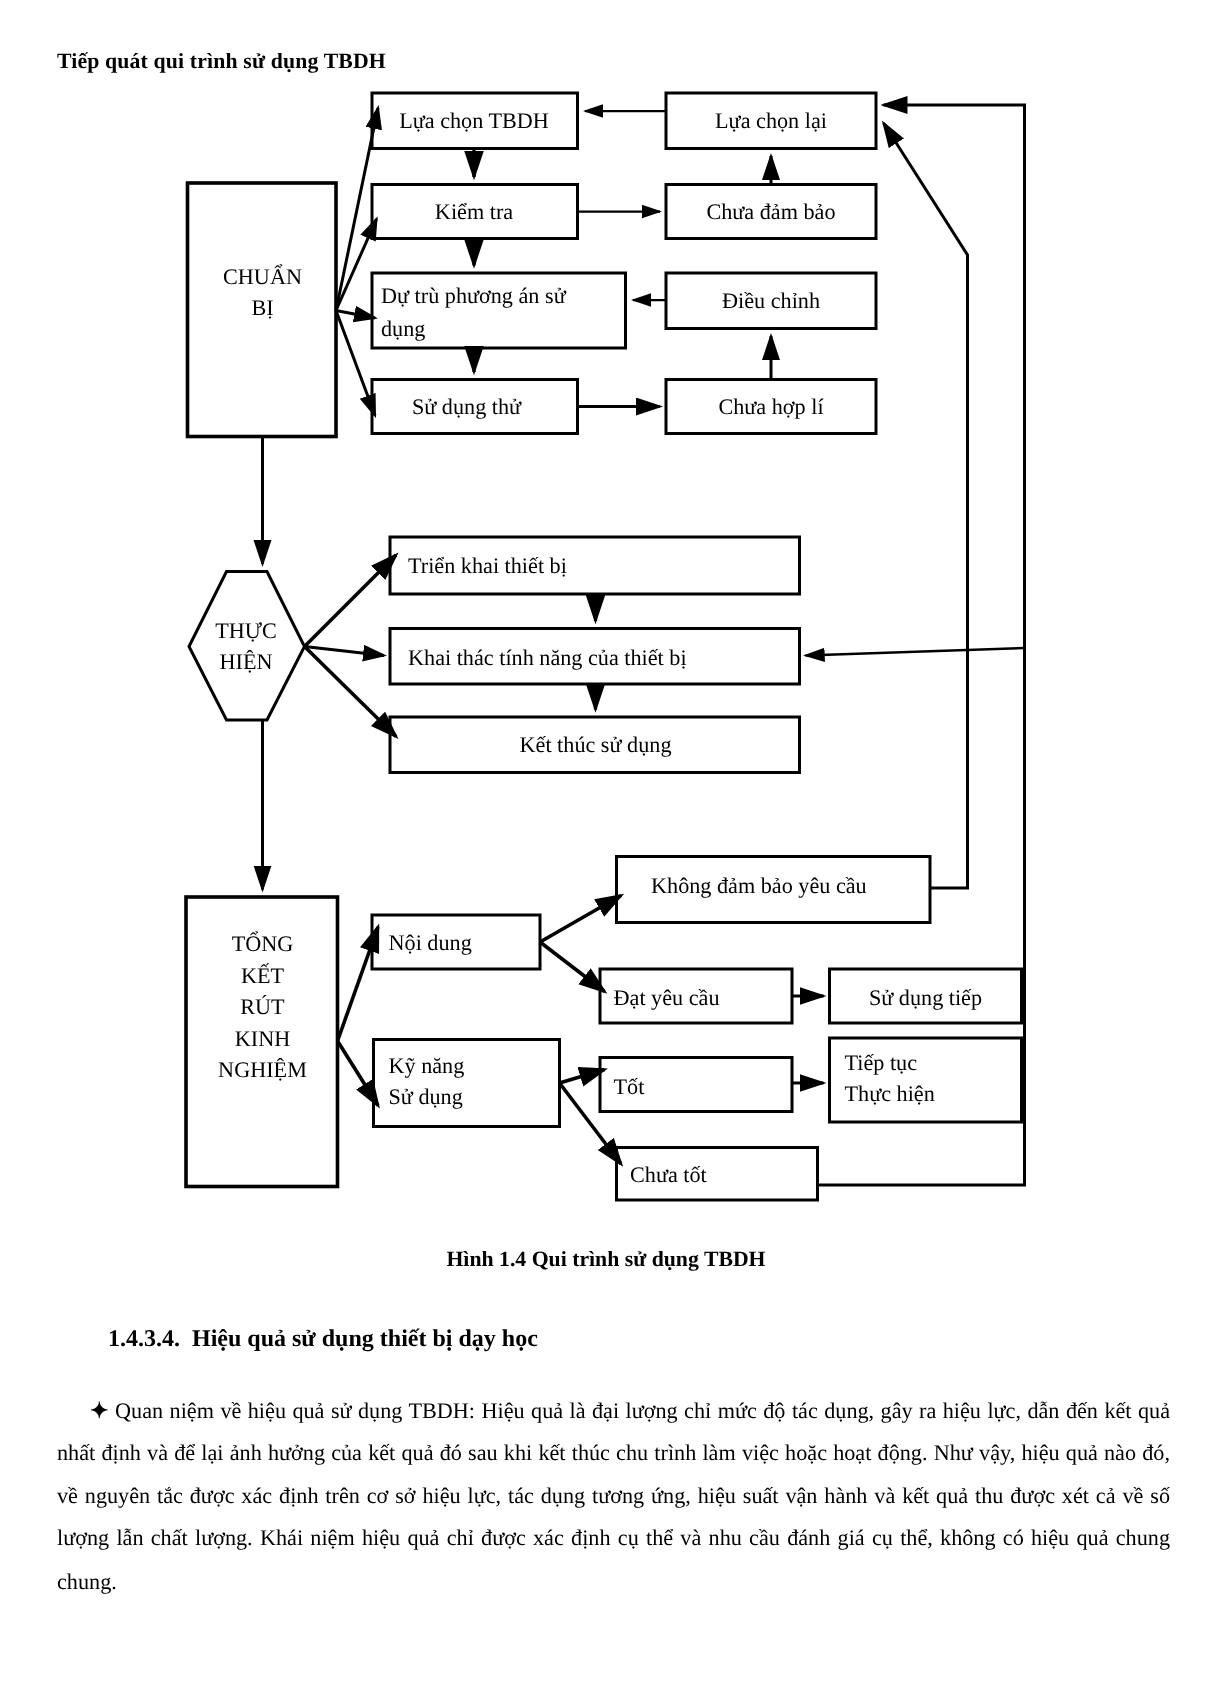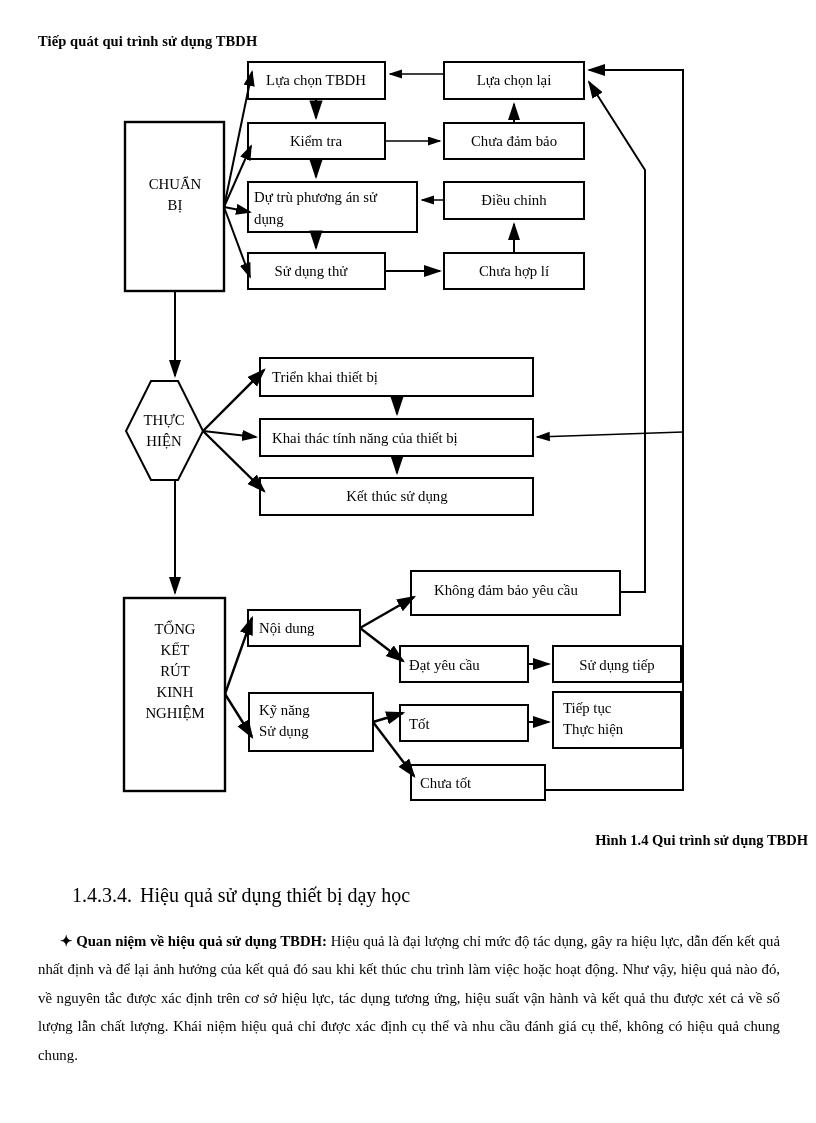--- a/index.html
+++ b/index.html
@@ -34,44 +34,44 @@
     left: 0;
     top: 0;
     width: 816px;
     height: 830px;
   }
   .fig-caption {
     position: absolute;
     left: 0;
     top: 832px;
     width: 808px;
-    text-align: right;
+    text-align: center;
     font-size: 14.5px;
     font-weight: bold;
   }
   .section-head {
     position: absolute;
     left: 72px;
     top: 884px;
-    font-size: 20px;
-    font-weight: normal;
+    font-size: 16px;
+    font-weight: bold;
   }
   .section-head .num { margin-right: 8px; }
   .body-text {
     position: absolute;
     left: 38px;
     top: 912px;
     width: 742px;
     font-size: 14.8px;
     line-height: 28.5px;
     text-align: justify;
     text-justify: inter-word;
   }
   .body-text .lead {
-    font-weight: bold;
+    font-weight: normal;
   }
   .body-text .bullet {
     font-weight: bold;
     margin-left: 22px;
   }
   svg text {
     font-family: "Liberation Serif", "DejaVu Serif", serif;
     fill: #000000;
   }
 </style>

